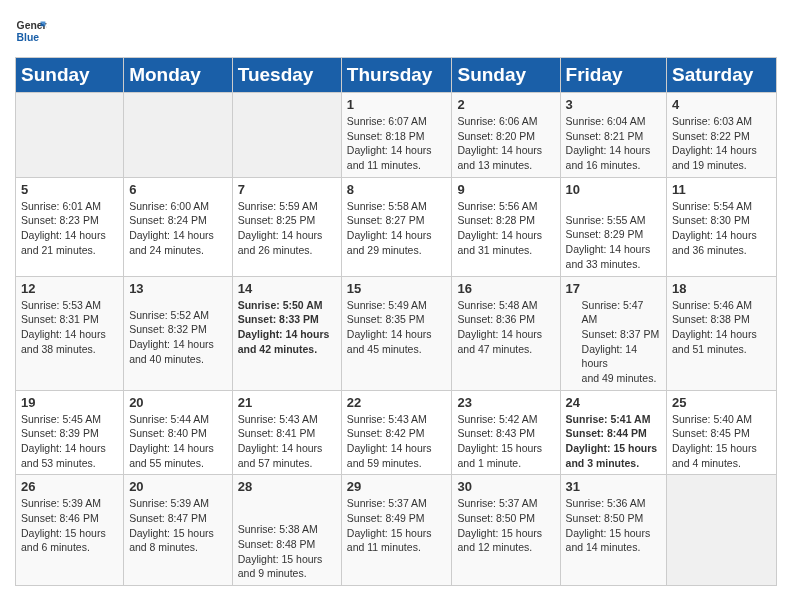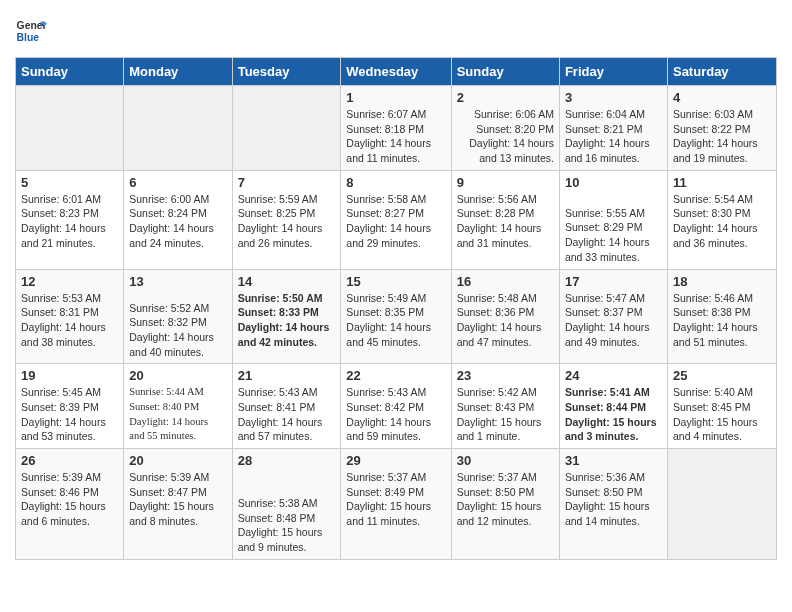--- a/index.html
+++ b/index.html
@@ -37,21 +37,21 @@
       font-size: 14px;
       color: #555;
     }
     table {
       width: 100%;
       border-collapse: collapse;
     }
     thead tr th {
       background-color: #1a5fa8;
       color: #fff;
-      font-size: 13px;
+      font-size: 19px;
       padding: 6px 5px;
       text-align: left;
       border: 1px solid #ccc;
     }
     tbody tr td {
       border: 1px solid #ccc;
       vertical-align: top;
       padding: 4px 5px;
       font-size: 10.5px;
       color: #333;
@@ -96,41 +96,41 @@
     <div class="subtitle"></div>
   </div>
 </div>
 
 <table>
   <thead>
     <tr>
     <th>Sunday</th>
         <th>Monday</th>
         <th>Tuesday</th>
-        <th>Wednesday</th>
+        <th>Thursday</th>
         <th>Sunday</th>
         <th>Friday</th>
         <th>Saturday</th>
       </tr>
   </thead>
   <tbody id="calendar-body">
   <tr>
         <td class="empty-cell"></td>
         <td class="empty-cell"></td>
         <td class="empty-cell"></td>
         <td>
           <span class="day-num">1</span>
           <div class="day-info" style="white-space: pre-line;">Sunrise: 6:07 AM
 Sunset: 8:18 PM
 Daylight: 14 hours
 and 11 minutes.</div>
         </td>
         <td>
           <span class="day-num">2</span>
-          <div class="day-info" style="white-space: pre-line; text-align: right;">Sunrise: 6:06 AM
+          <div class="day-info" style="white-space: pre-line;">Sunrise: 6:06 AM
 Sunset: 8:20 PM
 Daylight: 14 hours
 and 13 minutes.</div>
         </td>
         <td>
           <span class="day-num">3</span>
           <div class="day-info" style="white-space: pre-line;">Sunrise: 6:04 AM
 Sunset: 8:21 PM
 Daylight: 14 hours
 and 16 minutes.</div>
@@ -225,21 +225,21 @@
         </td>
         <td>
           <span class="day-num">16</span>
           <div class="day-info" style="white-space: pre-line;">Sunrise: 5:48 AM
 Sunset: 8:36 PM
 Daylight: 14 hours
 and 47 minutes.</div>
         </td>
         <td>
           <span class="day-num">17</span>
-          <div class="day-info" style="white-space: pre-line;">Sunrise: 5:47 AM
+          <div class="day-info" style="white-space: pre-line; margin-left: 16px;">Sunrise: 5:47 AM
 Sunset: 8:37 PM
 Daylight: 14 hours
 and 49 minutes.</div>
         </td>
         <td>
           <span class="day-num">18</span>
           <div class="day-info" style="white-space: pre-line;">Sunrise: 5:46 AM
 Sunset: 8:38 PM
 Daylight: 14 hours
 and 51 minutes.</div>
@@ -248,21 +248,21 @@
       <tr>
         <td>
           <span class="day-num">19</span>
           <div class="day-info" style="white-space: pre-line;">Sunrise: 5:45 AM
 Sunset: 8:39 PM
 Daylight: 14 hours
 and 53 minutes.</div>
         </td>
         <td>
           <span class="day-num">20</span>
-          <div class="day-info" style="white-space: pre-line; font-family: Liberation Serif, serif;">Sunrise: 5:44 AM
+          <div class="day-info" style="white-space: pre-line;">Sunrise: 5:44 AM
 Sunset: 8:40 PM
 Daylight: 14 hours
 and 55 minutes.</div>
         </td>
         <td>
           <span class="day-num">21</span>
           <div class="day-info" style="white-space: pre-line;">Sunrise: 5:43 AM
 Sunset: 8:41 PM
 Daylight: 14 hours
 and 57 minutes.</div>

